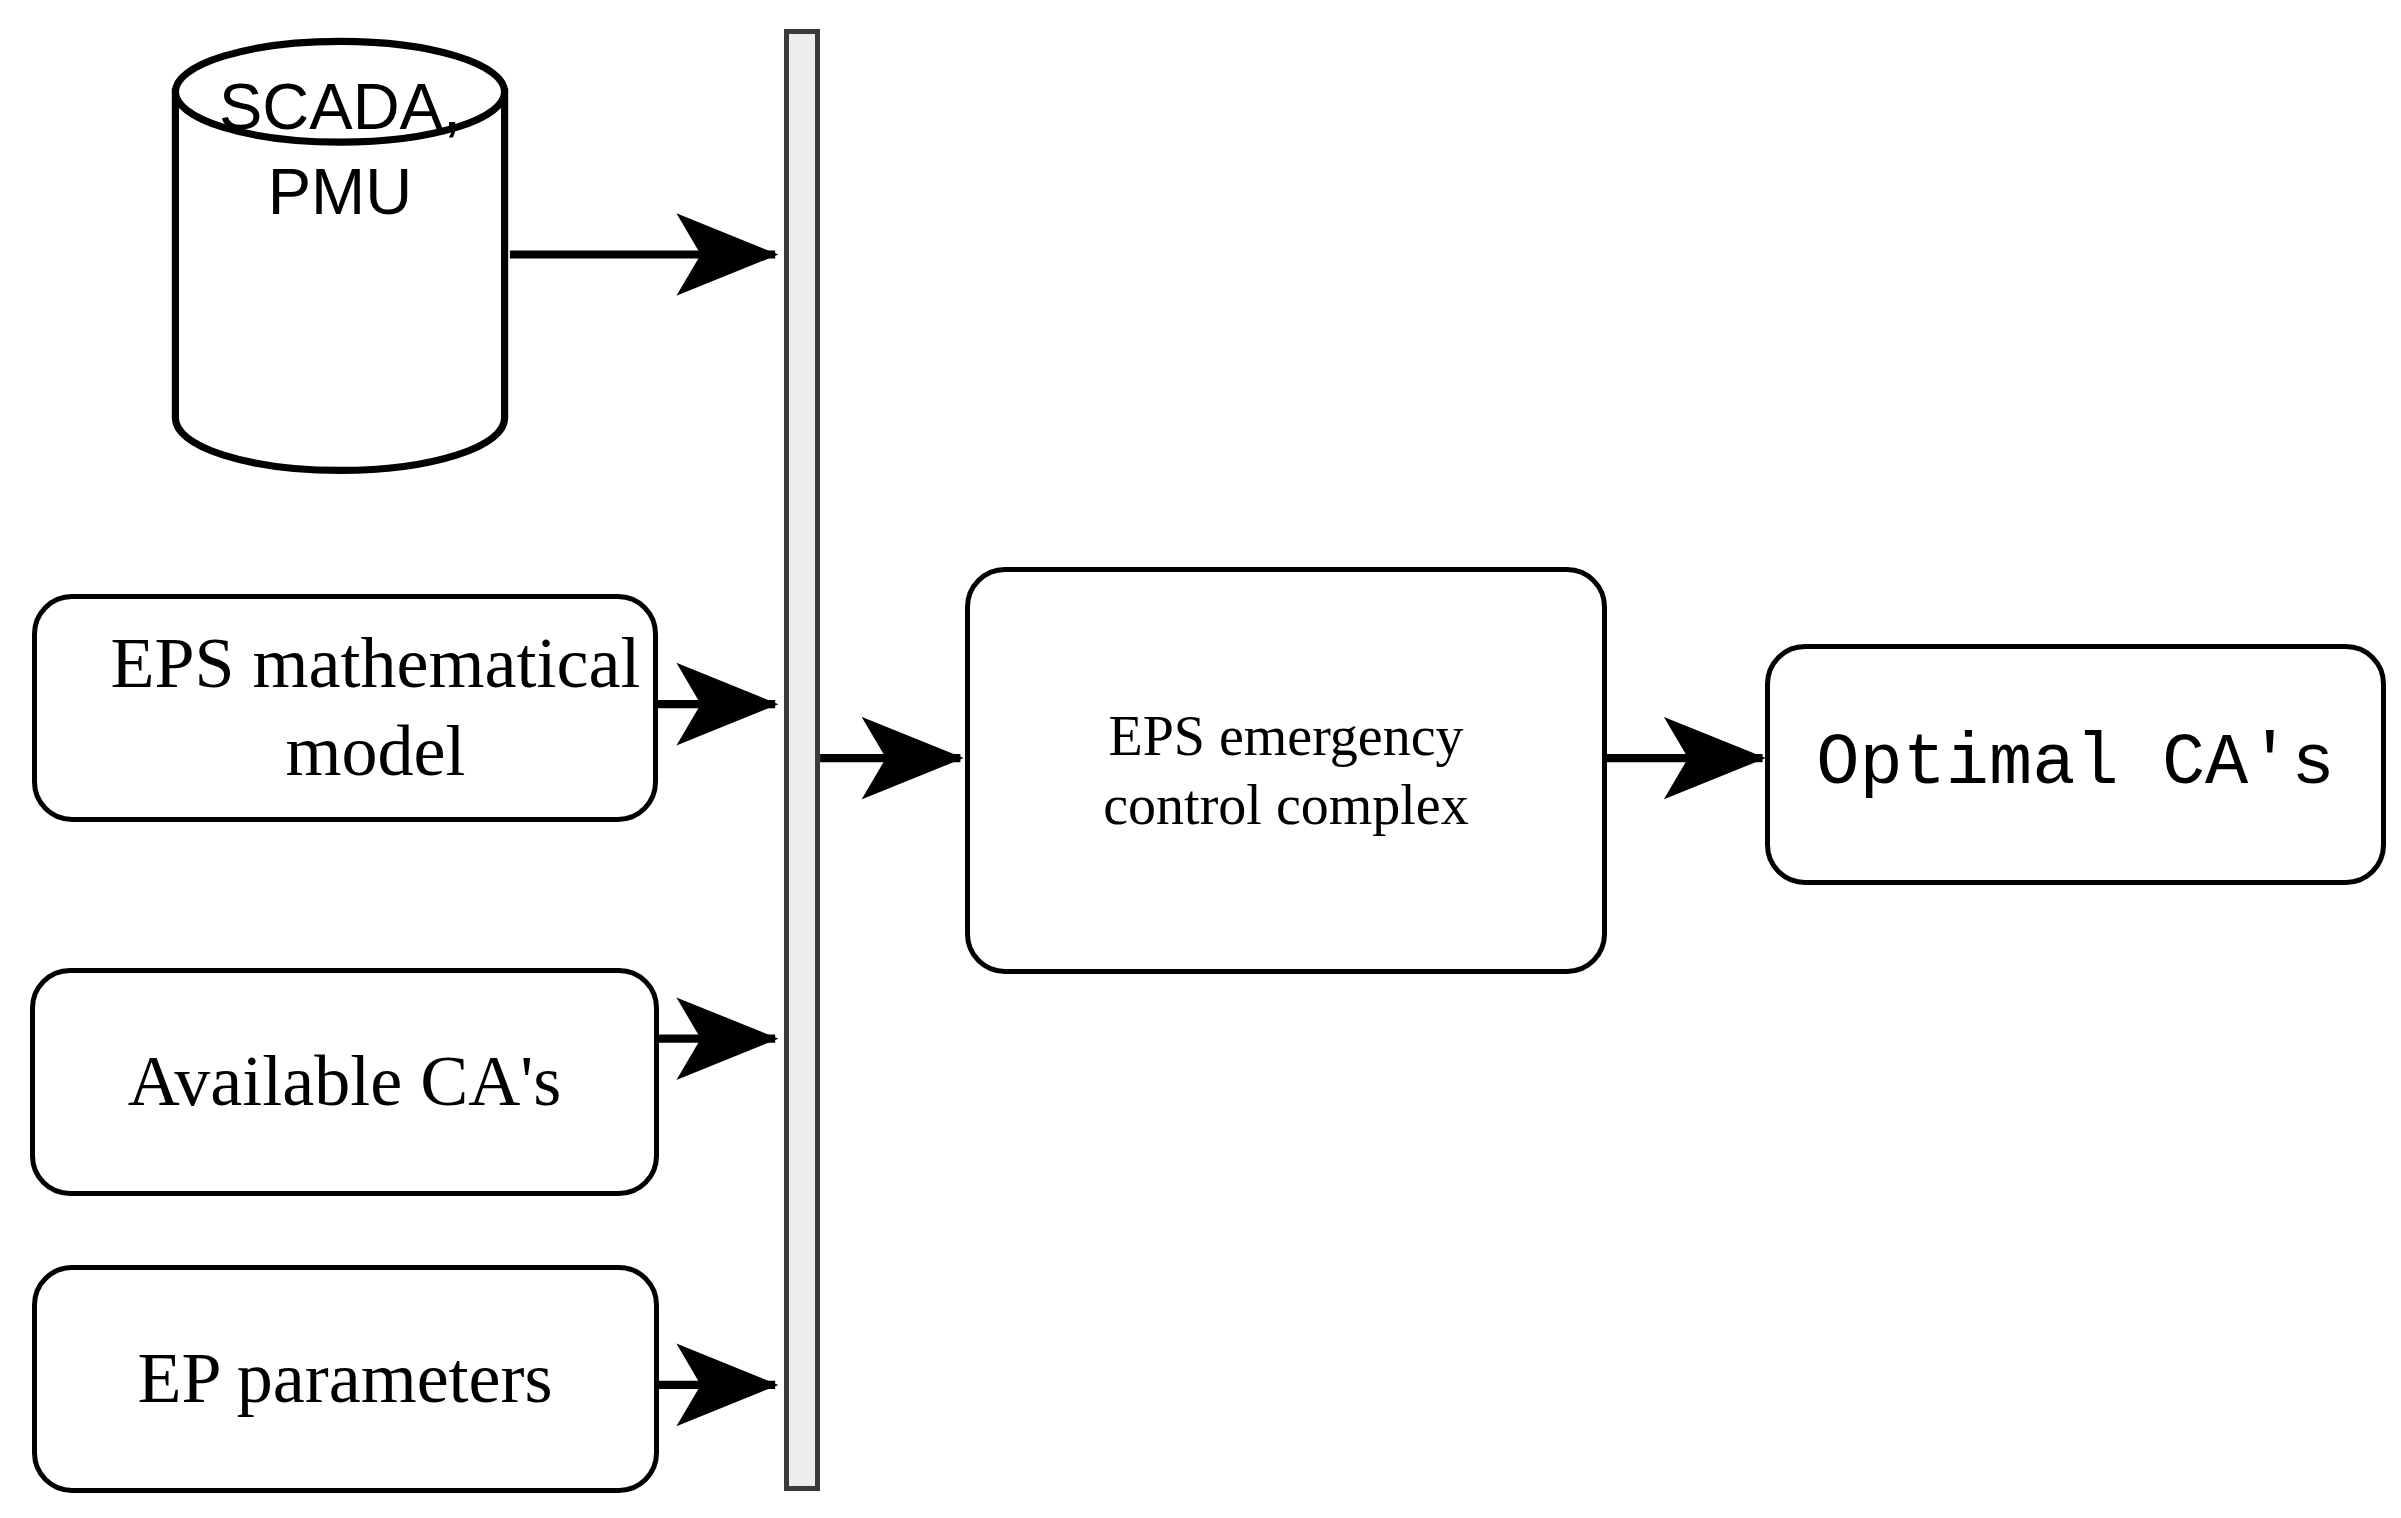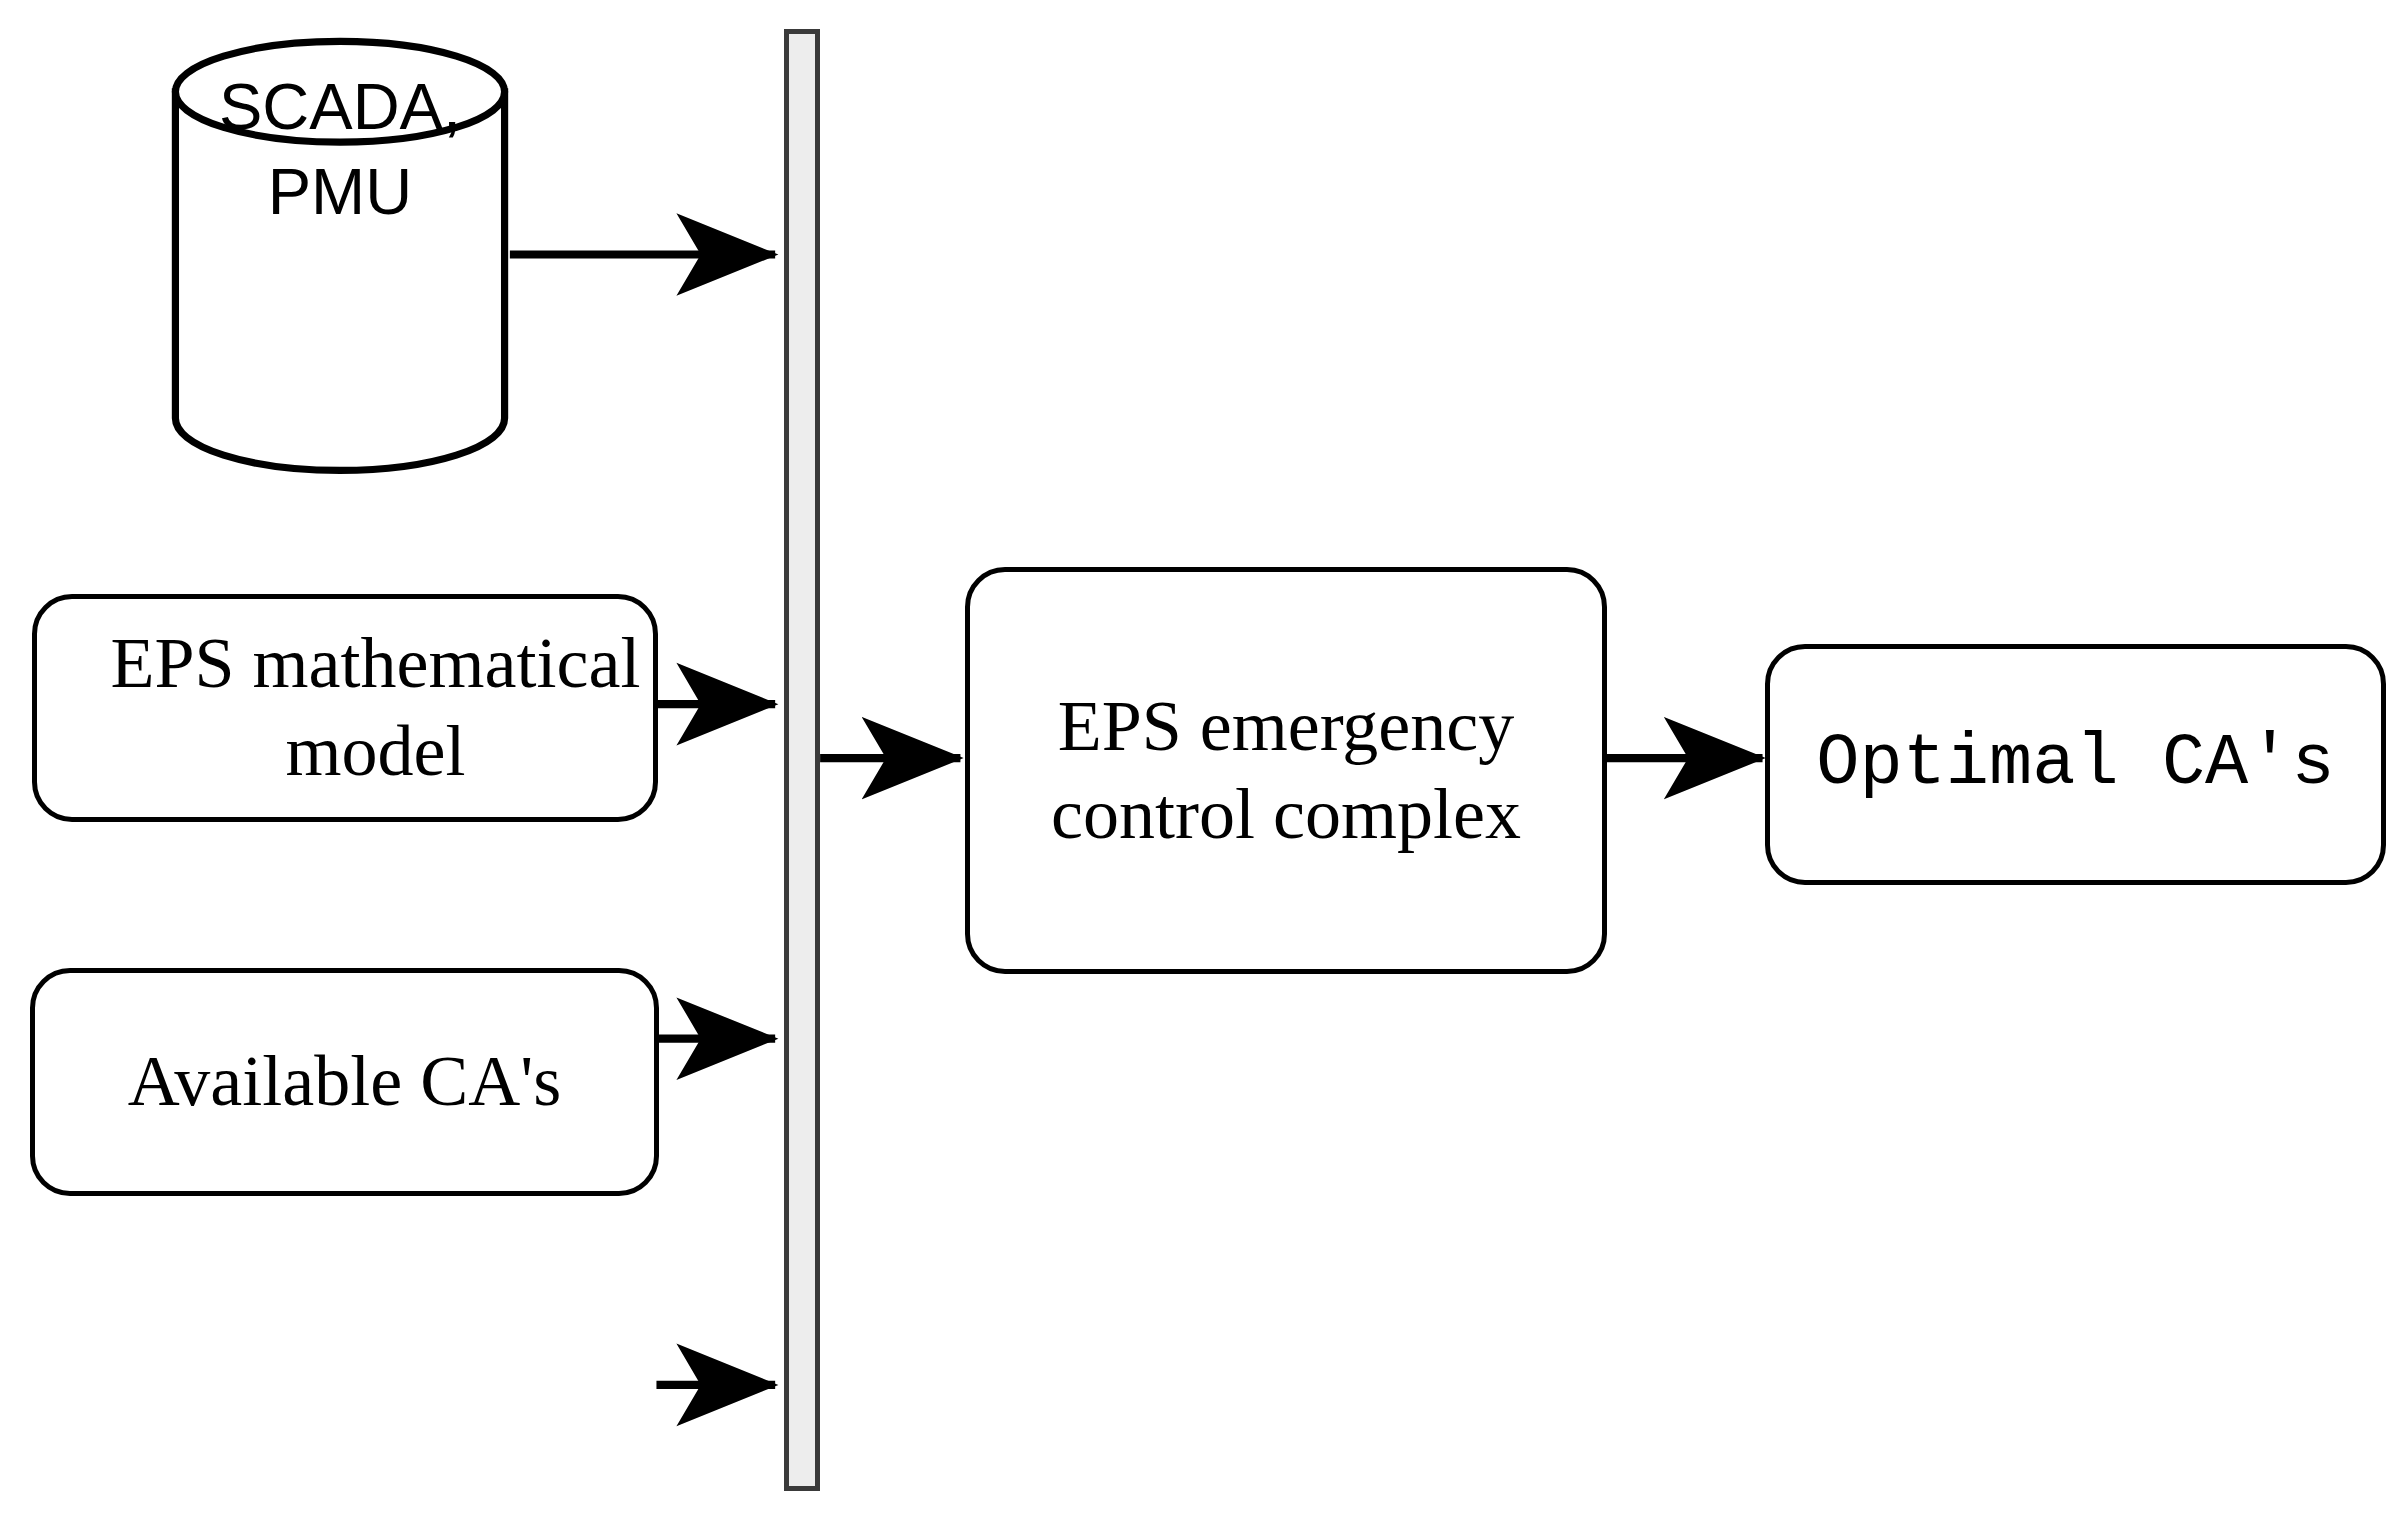--- a/index.html
+++ b/index.html
@@ -75,21 +75,21 @@
     transform: translateY(29px);
   }
   .cylinder svg {
     position: absolute;
     top: 0;
     left: 0;
   }
   
   .fs-cyl   { font-size: 65px; }
   .fs-box   { font-size: 72px; }
-  .fs-hub   { font-size: 72px; }
+  .fs-hub   { font-size: 56px; }
   .fs-out   { font-size: 72px; font-family: Liberation Mono, monospace; }
 </style>
 </head>
 <body>
 
 <div id="stage">
 
   <svg class="layer" viewBox="0 0 2670 1688">
     <defs>
       <marker id="ah" markerWidth="13" markerHeight="11" refX="12.2" refY="5.5" orient="auto" markerUnits="strokeWidth">
@@ -123,20 +123,23 @@
 
   <div class="node rrect" style="left:32px; top:594px; width:626px; height:228px;justify-content:flex-end;">
     <span class="label fs-box">EPS mathematical
 model</span>
   </div>
 
   <div class="node rrect" style="left:30px; top:928px; width:629px; height:228px;margin-top:40px;">
     <span class="label fs-box">Available CA's</span>
   </div>
 
+  <div class="node rrect" style="left:31.5px; top:1265px; width:627px; height:228px;">
+    <span class="label fs-box">EP parameters</span>
+  </div>
 
   <div class="node rrect" style="left:965px; top:567px; width:642px; height:407px;">
     <span class="label fs-hub">EPS emergency
 control complex</span>
   </div>
 
   <div class="node rrect" style="left:1765px; top:644px; width:621px; height:241px;">
     <span class="label fs-out">Optimal CA's</span>
   </div>
 

